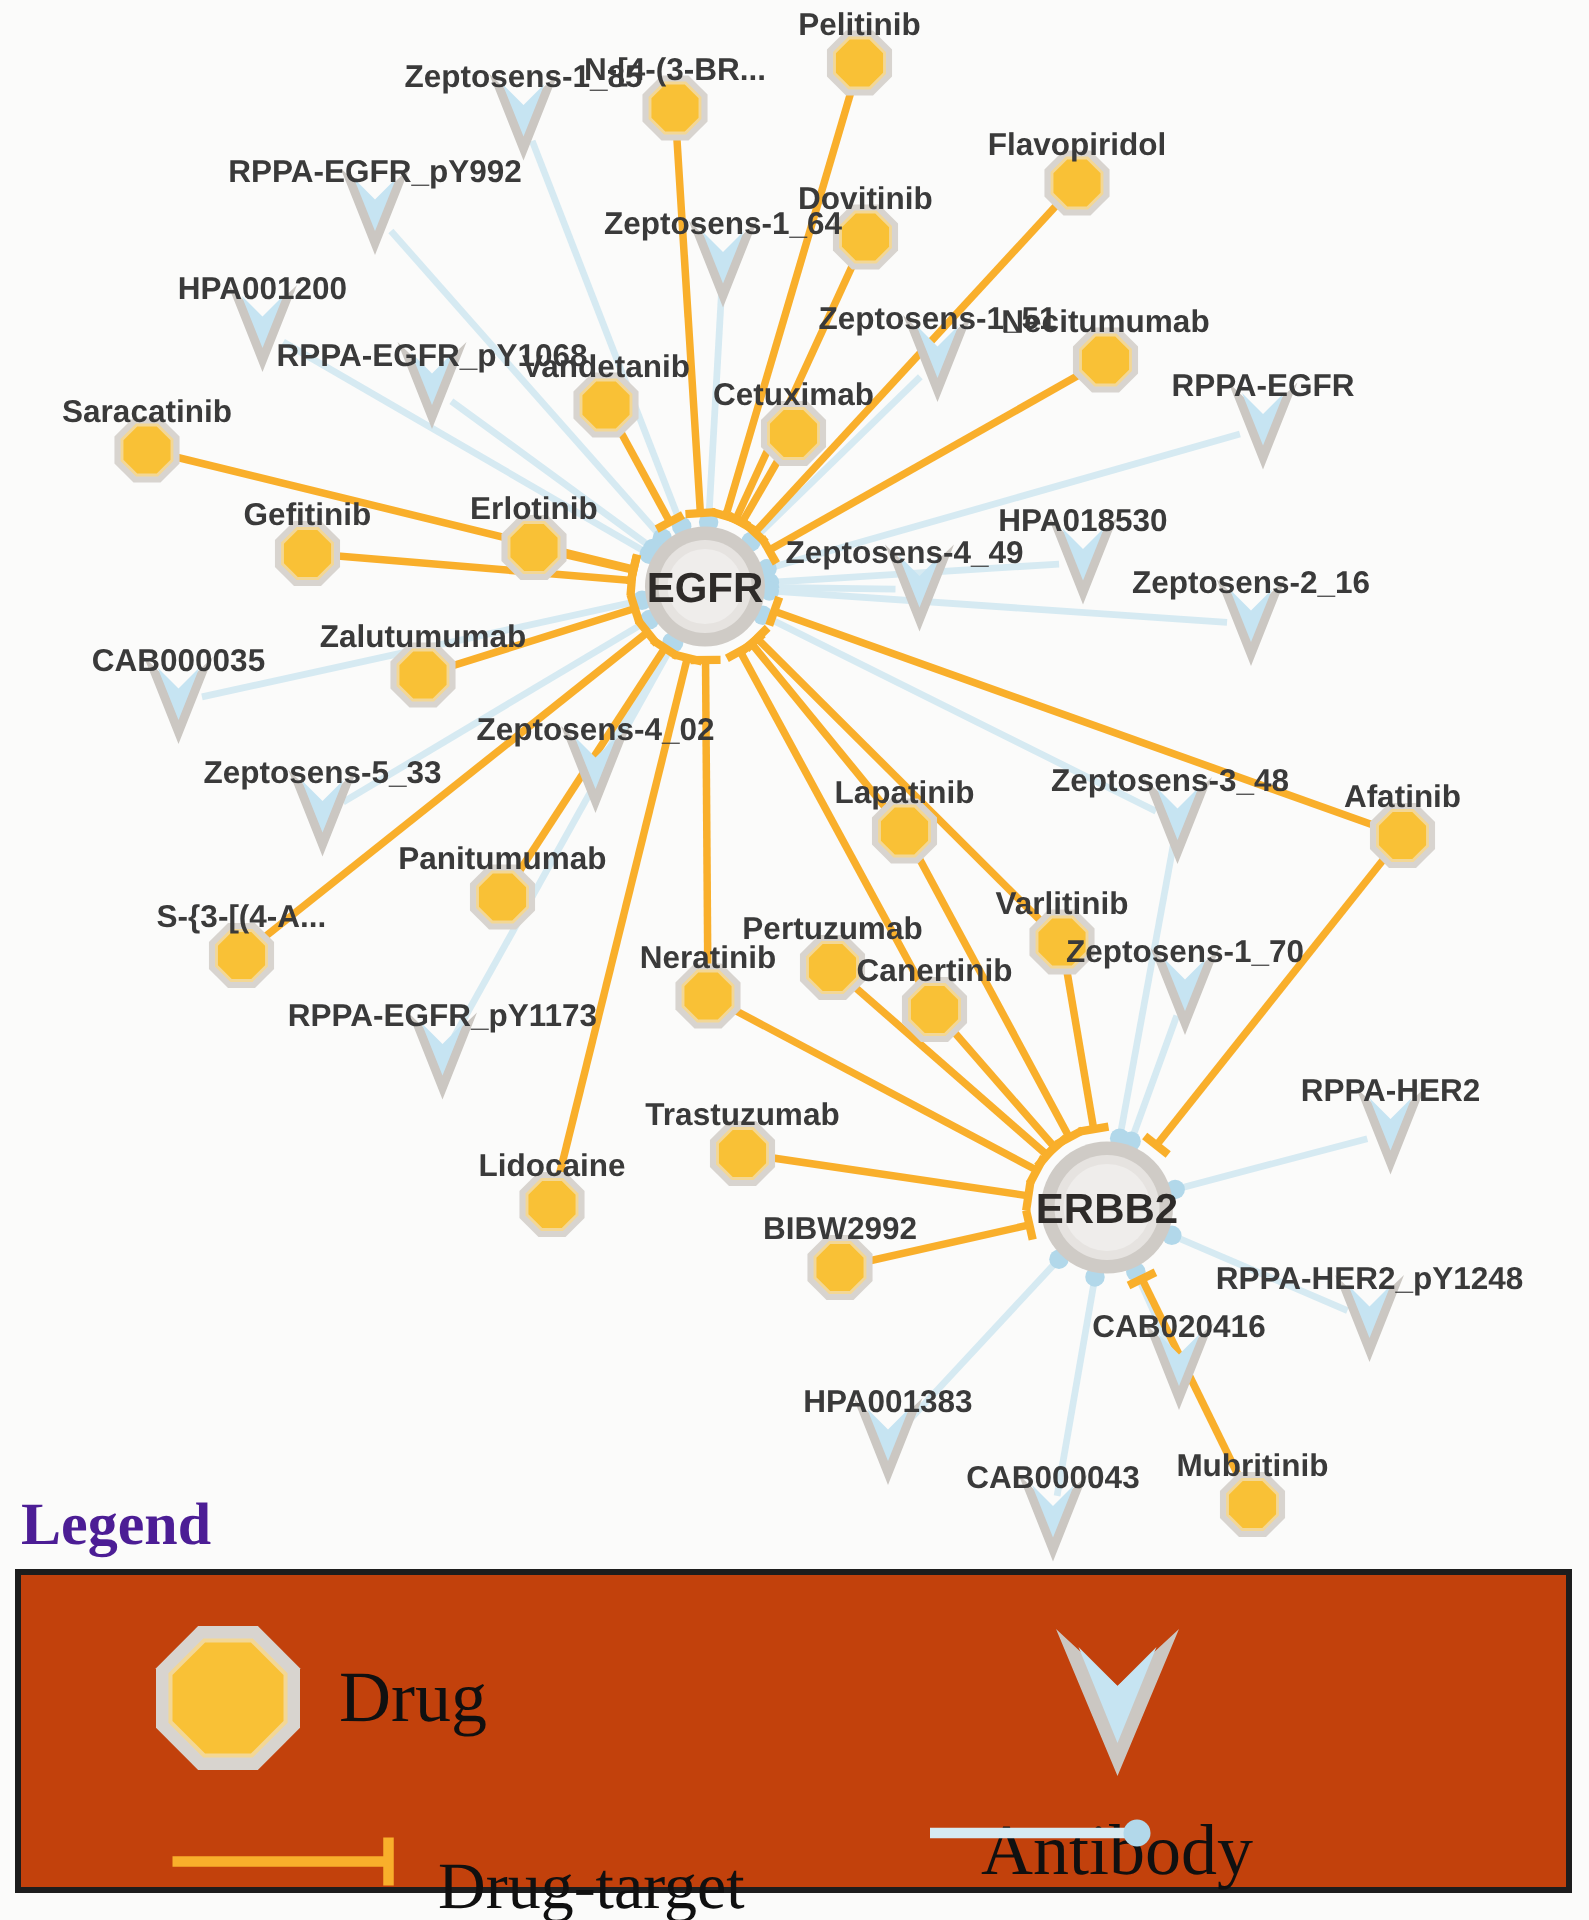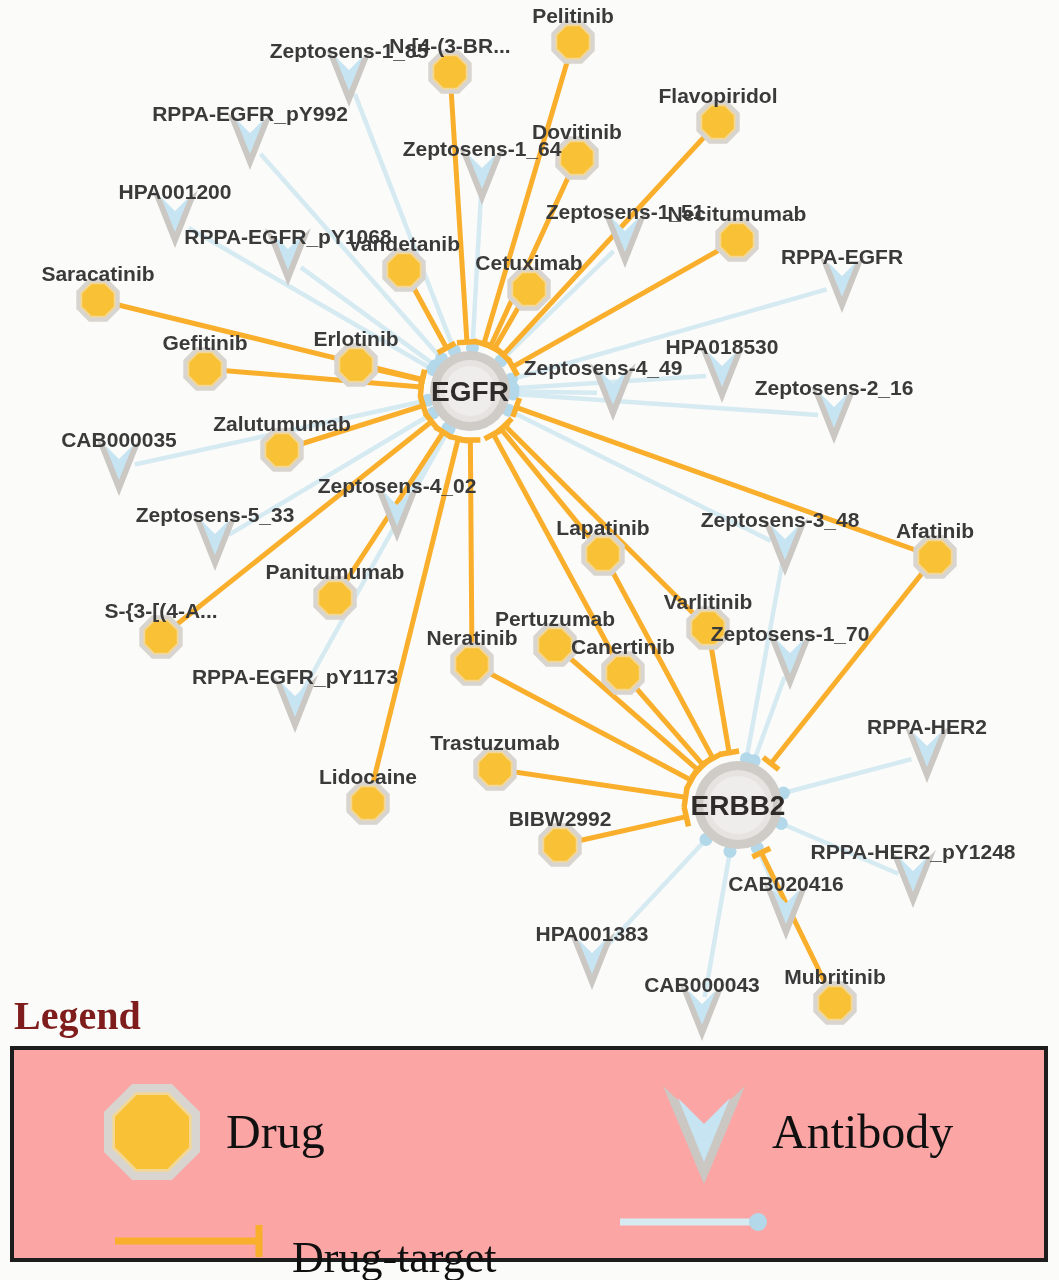--- a/index.html
+++ b/index.html
@@ -5,32 +5,32 @@
   html,body{margin:0;padding:0;}
   body{
     width:1059px;height:1280px;position:relative;overflow:hidden;
     background:#fbfbfa;font-family:"Liberation Sans",sans-serif;
   }
   #network-svg{position:absolute;left:0;top:0;}
   .node-label{font-family:"Liberation Sans",sans-serif;font-weight:bold;fill:#3a3a3a;}
   .gene-label{font-family:"Liberation Sans",sans-serif;font-weight:bold;fill:#2e2b29;}
   #legend-title{
     position:absolute;left:14px;top:992px;
-    font-family:"Liberation Serif",serif;font-weight:bold;font-size:40px;color:#7f1d1d;
+    font-family:"Liberation Serif",serif;font-weight:bold;font-size:40px;color:#4c1d95;
   }
   #legend-box{
     position:absolute;left:10px;top:1046px;width:1030px;height:208px;
-    border:4px solid #1d1d1d;background:#fca5a5;
+    border:4px solid #1d1d1d;background:#c2410c;
   }
   .legend-item{position:absolute;display:flex;align-items:center;gap:18px;}
   .legend-node-label{font-family:"Liberation Serif",serif;font-size:48px;color:#101010;line-height:1;}
   .legend-edge-label{font-family:"Liberation Serif",serif;font-size:44px;color:#101010;line-height:1;margin-top:34px;}
   .li-drug{left:82px;top:26px;}
   .li-gene{left:388px;top:26px;}
-  .li-antibody{left:640px;top:22px;}
+  .li-antibody{left:640px;top:22px;flex-direction:column;}
   .li-drug-target{left:95px;top:152px;}
   .li-antibody-target{left:540px;top:152px;flex-direction:column;}
 </style>
 </head>
 <body>
 
 <svg id="network-svg" width="1059" height="1280" viewBox="0 0 1059 1280">
     <g>
       <line x1="454.4520226700241" y1="350.9093477111365" x2="354.7852938902236" y2="93.91745201446084" stroke="#d6eaf2" stroke-width="4.5"></line>
       <circle cx="454.4520226700241" cy="350.9093477111365" r="6.5" fill="#b2d8ea"></circle>

